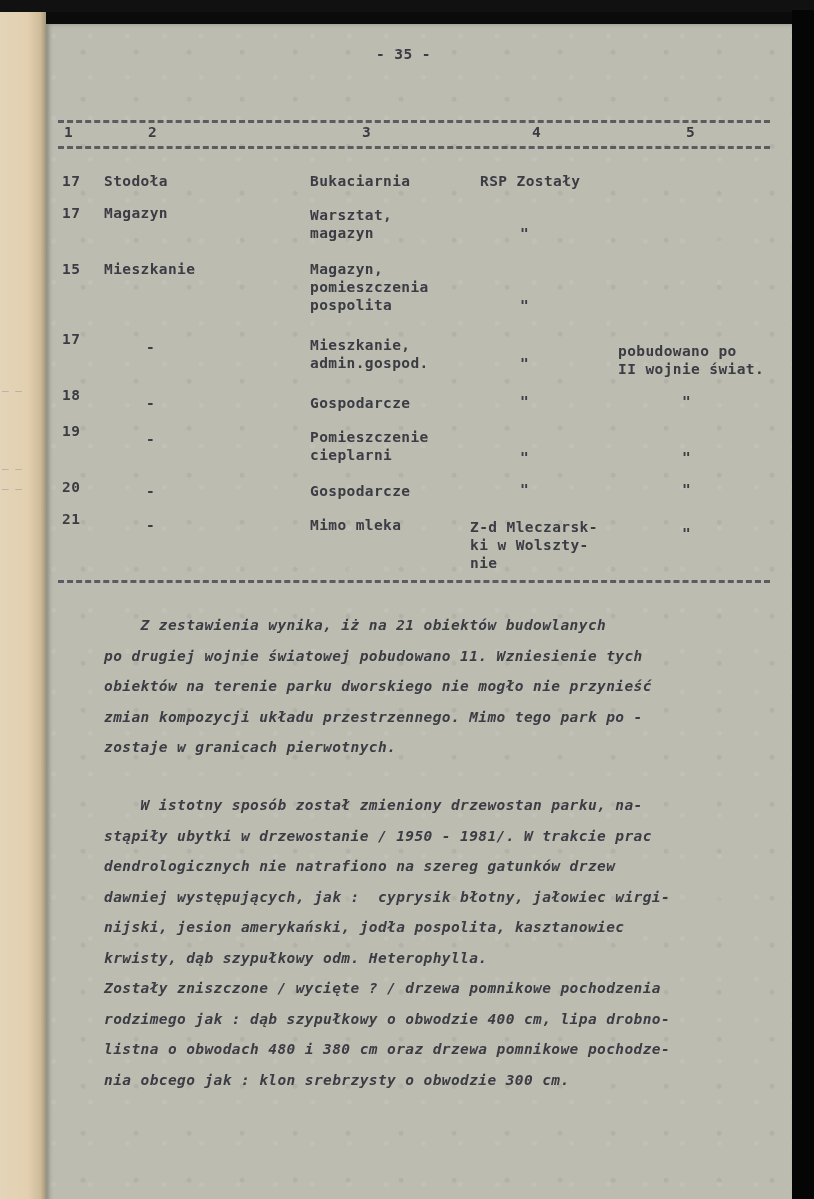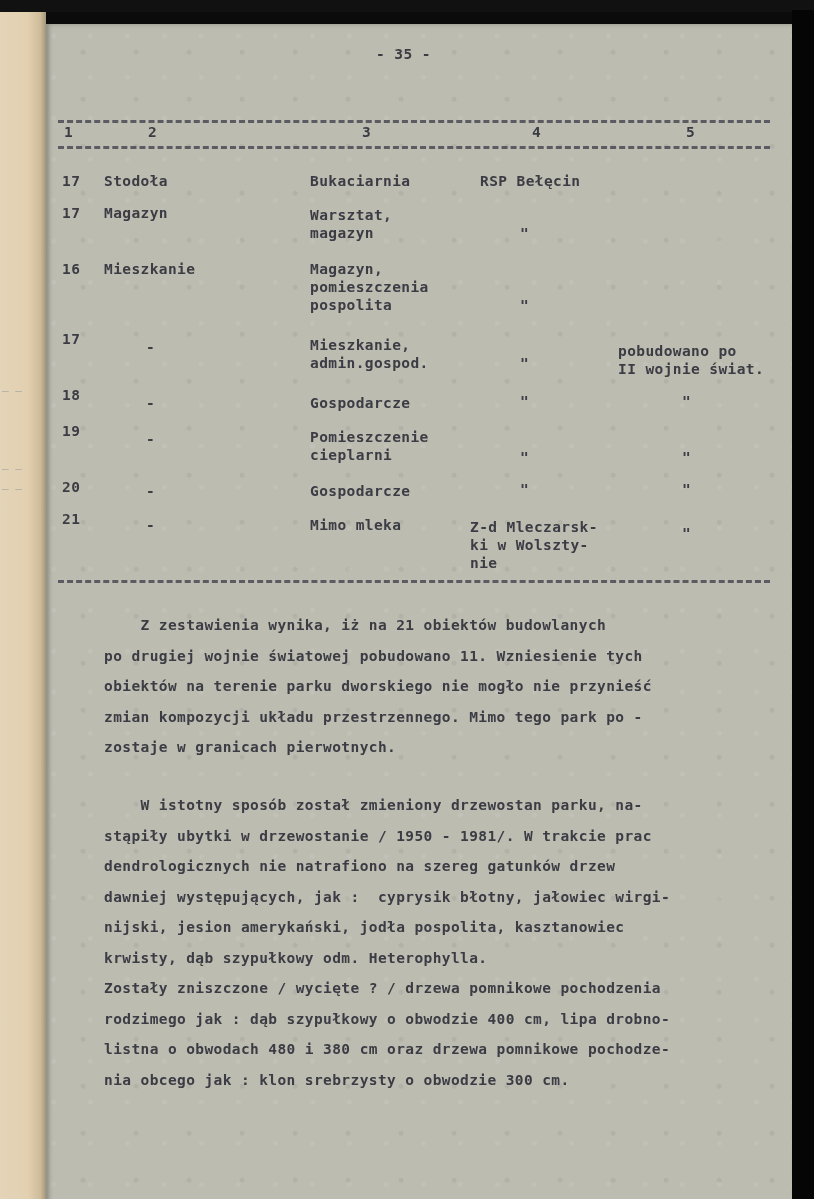--- a/index.html
+++ b/index.html
@@ -28,20 +28,21 @@
   .page-number { position: absolute; left: 330px; top: 22px; }
   .dash-line {
     position: absolute; left: 12px; width: 712px; height: 0;
     border-top: 3px dashed #4a4b54; opacity: .85;
   }
   .col-head { position: absolute; top: 100px; }
   .cell { position: absolute; line-height: 18px; white-space: pre; }
   .para {
     position: absolute; left: 58px; width: 680px; line-height: 30.5px;
     white-space: pre;
+    font-style: italic;
   }
 </style>
 </head>
 <body>
 
 <div class="top-bar"></div>
 
 <div class="prev-page">
   <span class="ghost" style="top:372px">– –</span>
   <span class="ghost" style="top:450px">– –</span>
@@ -57,35 +58,35 @@
   <div class="ink col-head" style="left:102px">2</div>
   <div class="ink col-head" style="left:316px">3</div>
   <div class="ink col-head" style="left:486px">4</div>
   <div class="ink col-head" style="left:640px">5</div>
   <div class="dash-line" style="top:122px"></div>
 
   <div>
     <div class="ink cell" style="left:16px;top:148px">17</div>
     <div class="ink cell" style="left:58px;top:148px">Stodoła</div>
     <div class="ink cell" style="left:264px;top:148px">Bukaciarnia</div>
-    <div class="ink cell" style="left:434px;top:148px">RSP Bełęcin</div>
+    <div class="ink cell" style="left:434px;top:148px">RSP Zostały</div>
     <div class="ink cell" style="left:574px;top:148px"></div>
   </div>
 
   <div>
     <div class="ink cell" style="left:16px;top:180px">17</div>
     <div class="ink cell" style="left:58px;top:180px">Magazyn</div>
     <div class="ink cell" style="left:264px;top:182px">Warsztat,
 magazyn</div>
     <div class="ink cell" style="left:474px;top:200px">"</div>
     <div class="ink cell" style="left:574px;top:200px"></div>
   </div>
 
   <div>
-    <div class="ink cell" style="left:16px;top:236px">16</div>
+    <div class="ink cell" style="left:16px;top:236px">15</div>
     <div class="ink cell" style="left:58px;top:236px">Mieszkanie</div>
     <div class="ink cell" style="left:264px;top:236px">Magazyn,
 pomieszczenia
 pospolita</div>
     <div class="ink cell" style="left:474px;top:272px">"</div>
     <div class="ink cell" style="left:574px;top:272px"></div>
   </div>
 
   <div>
     <div class="ink cell" style="left:16px;top:306px">17</div>

